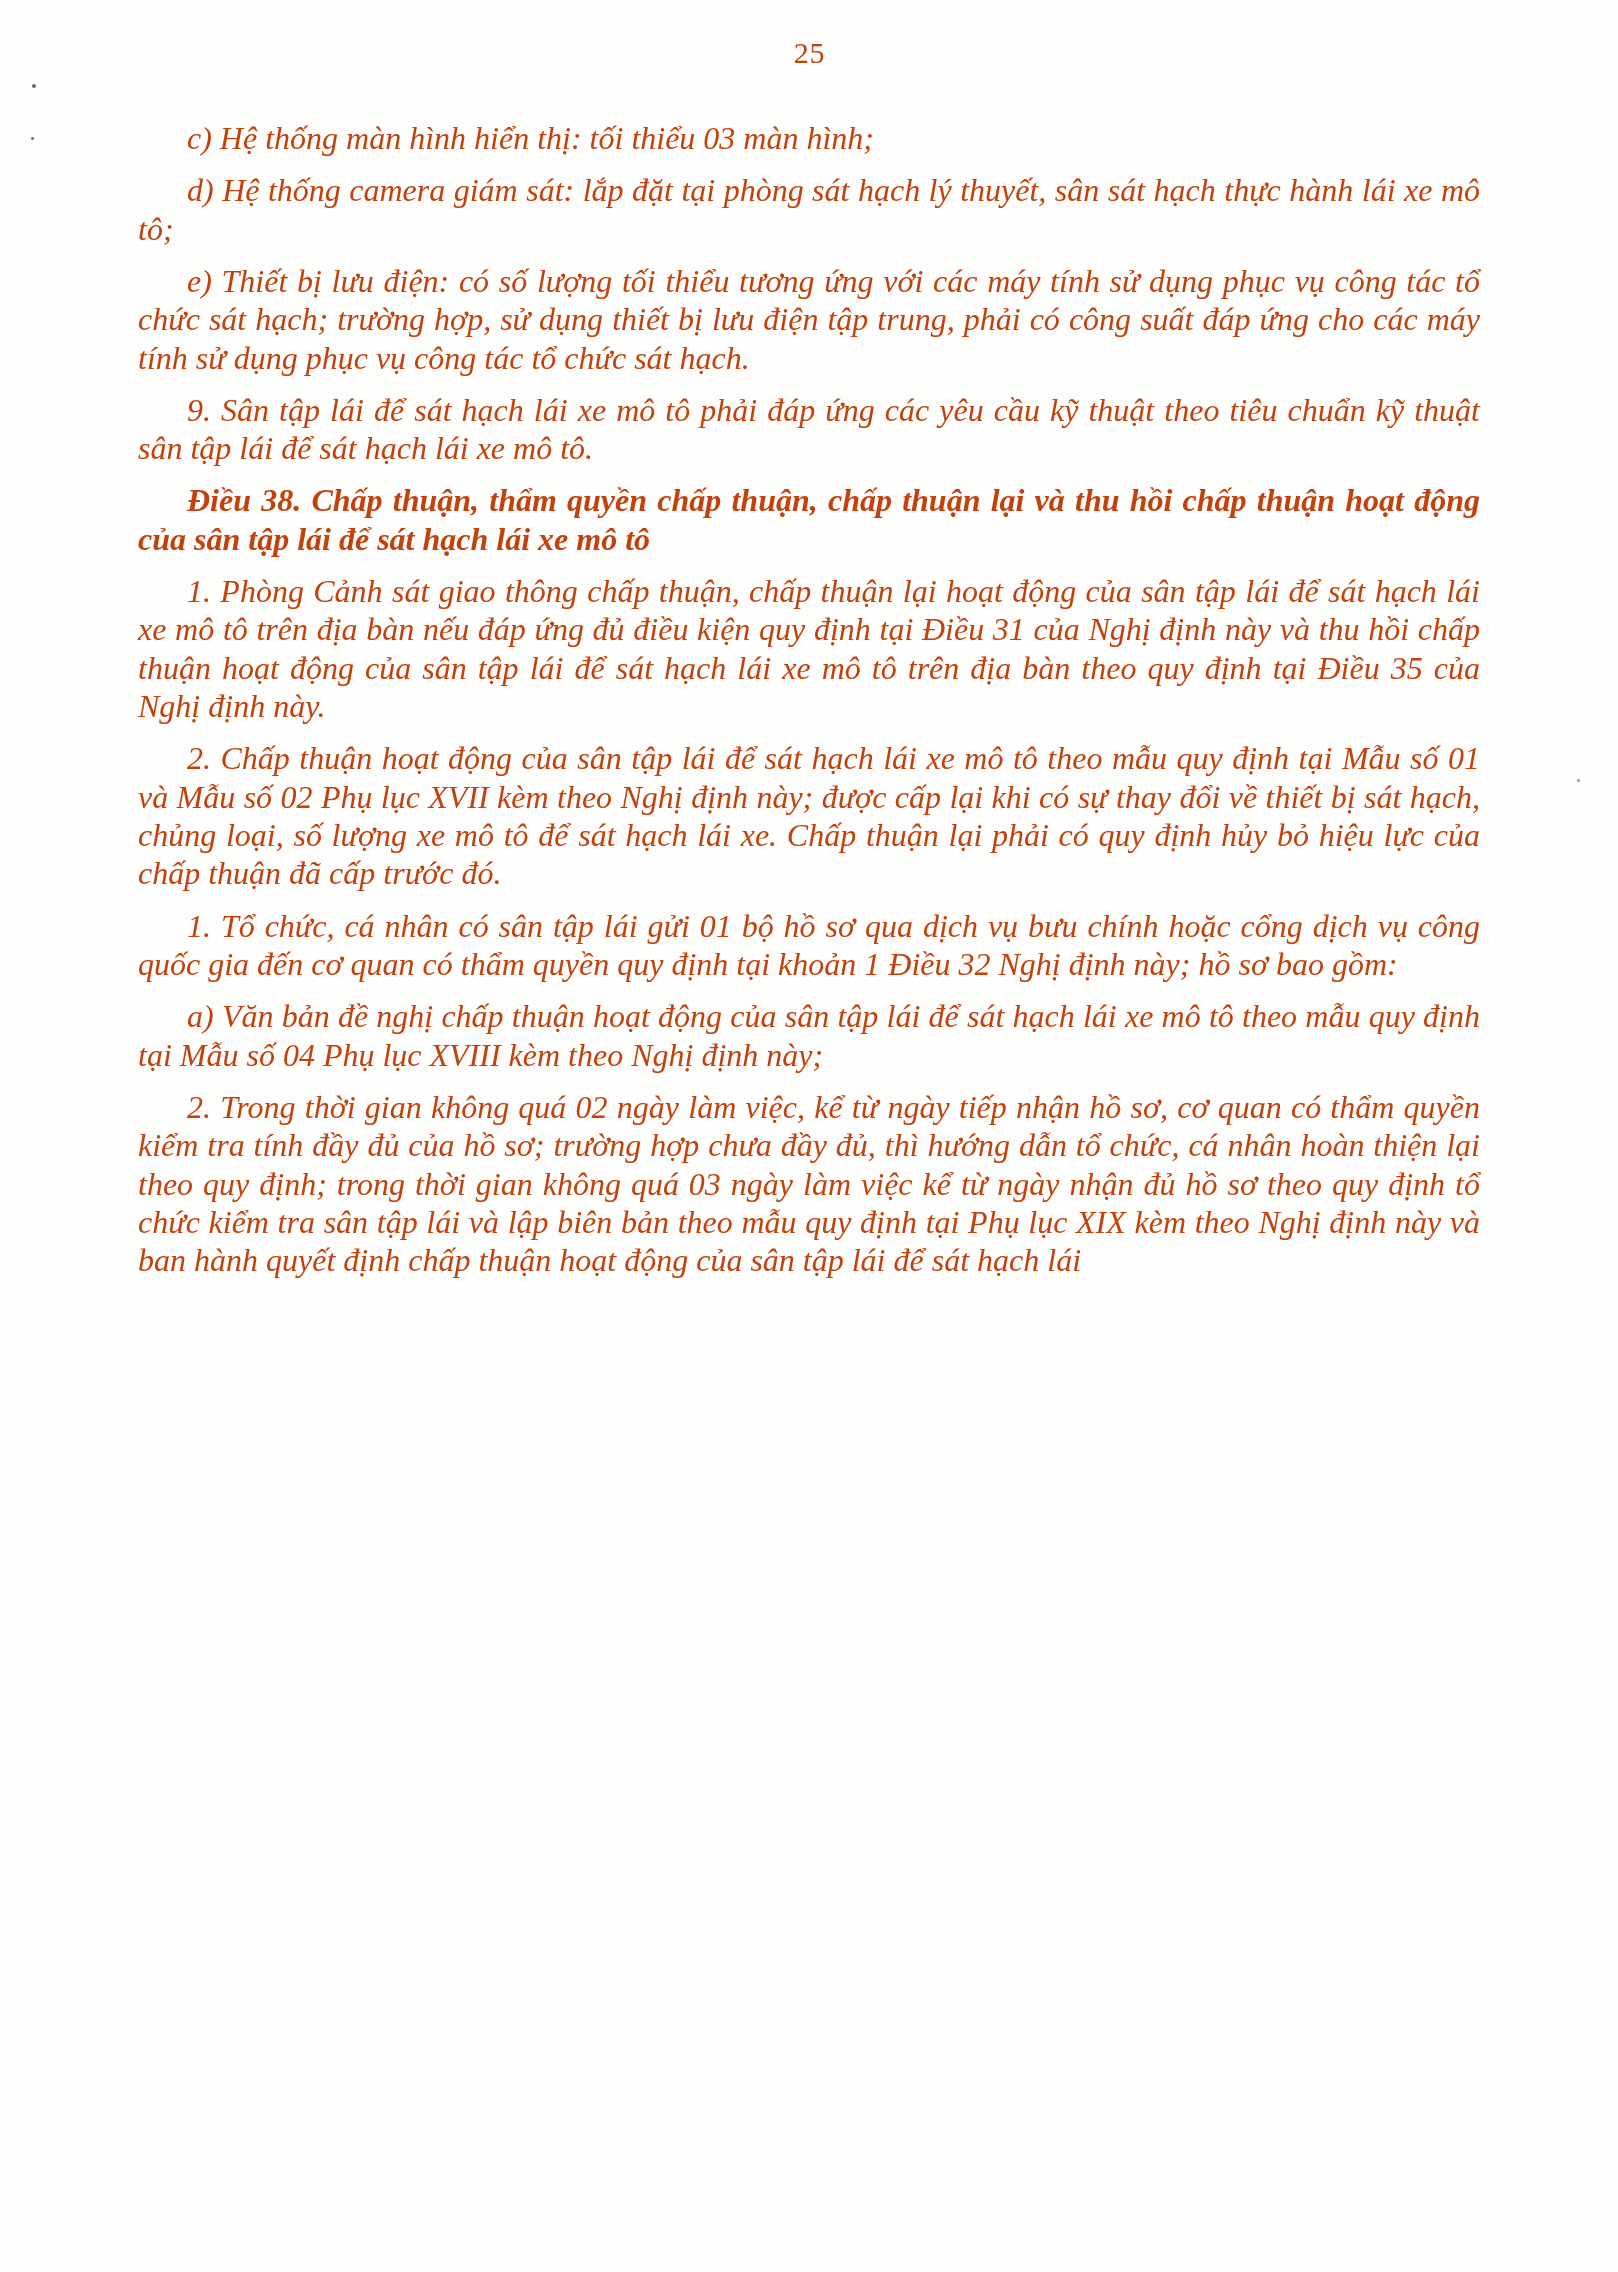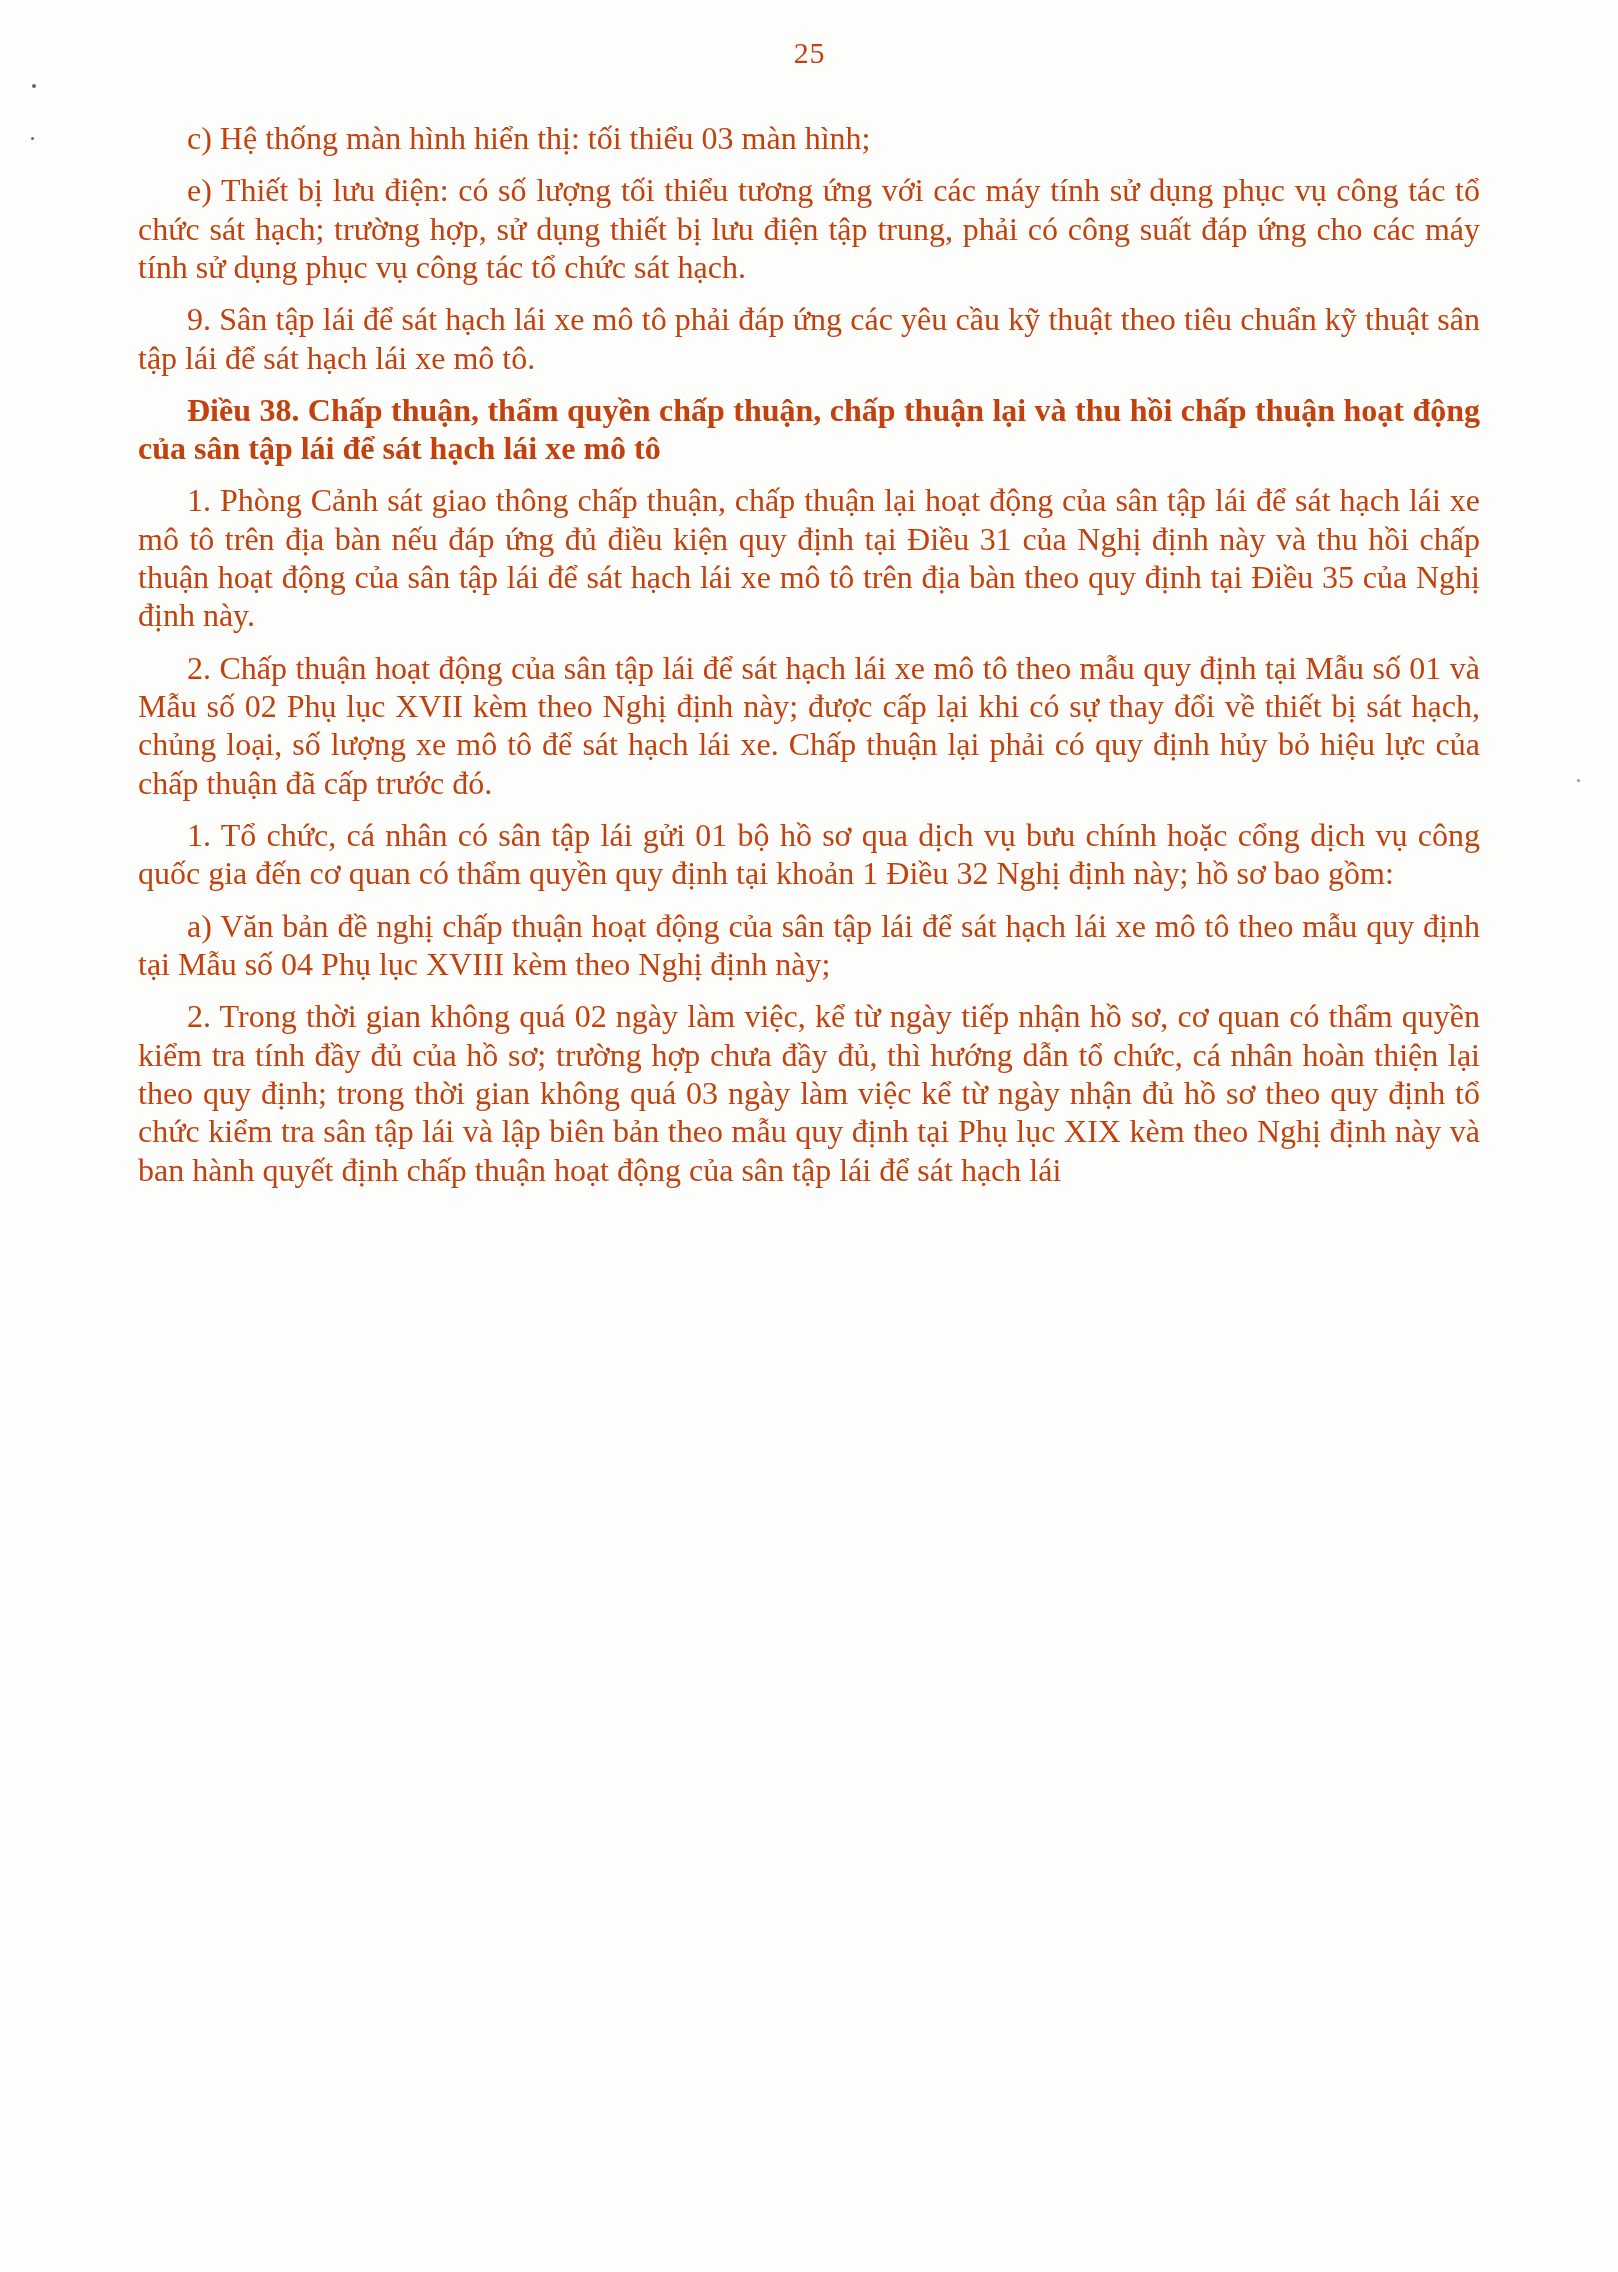--- a/index.html
+++ b/index.html
@@ -22,20 +22,21 @@
   }
   .content {
     margin: 49px 139px 0 138px;
     font-size: 32px;
     line-height: 1.2;
     text-align: justify;
   }
   .para {
     text-indent: 49px;
     margin-bottom: 13.8px;
+    font-style: italic;
   }
   .heading {
     font-weight: bold;
   }
   .speck {
     position: absolute;
     background: #3d3e55;
     border-radius: 50%;
     width: 4px;
     height: 4px;
@@ -49,20 +50,21 @@
 <body>
 
 <div class="page">
 
   <div class="page-number">25</div>
 
   <div class="content">
 
     <p class="para">c) Hệ thống màn hình hiển thị: tối thiểu 03 màn hình;</p>
 
+    <p class="para">d) Hệ thống camera giám sát: lắp đặt tại phòng sát hạch lý thuyết, sân sát hạch thực hành lái xe mô tô;</p>
 
 
     <p class="para">e) Thiết bị lưu điện: có số lượng tối thiểu tương ứng với các máy tính sử dụng phục vụ công tác tổ chức sát hạch; trường hợp, sử dụng thiết bị lưu điện tập trung, phải có công suất đáp ứng cho các máy tính sử dụng phục vụ công tác tổ chức sát hạch.</p>
 
     <p class="para">9. Sân tập lái để sát hạch lái xe mô tô phải đáp ứng các yêu cầu kỹ thuật theo tiêu chuẩn kỹ thuật sân tập lái để sát hạch lái xe mô tô.</p>
 
     <p class="para heading">Điều 38. Chấp thuận, thẩm quyền chấp thuận, chấp thuận lại và thu hồi chấp thuận hoạt động của sân tập lái để sát hạch lái xe mô tô</p>
 
     <p class="para">1. Phòng Cảnh sát giao thông chấp thuận, chấp thuận lại hoạt động của sân tập lái để sát hạch lái xe mô tô trên địa bàn nếu đáp ứng đủ điều kiện quy định tại Điều 31 của Nghị định này và thu hồi chấp thuận hoạt động của sân tập lái để sát hạch lái xe mô tô trên địa bàn theo quy định tại Điều 35 của Nghị định này.</p>
 

